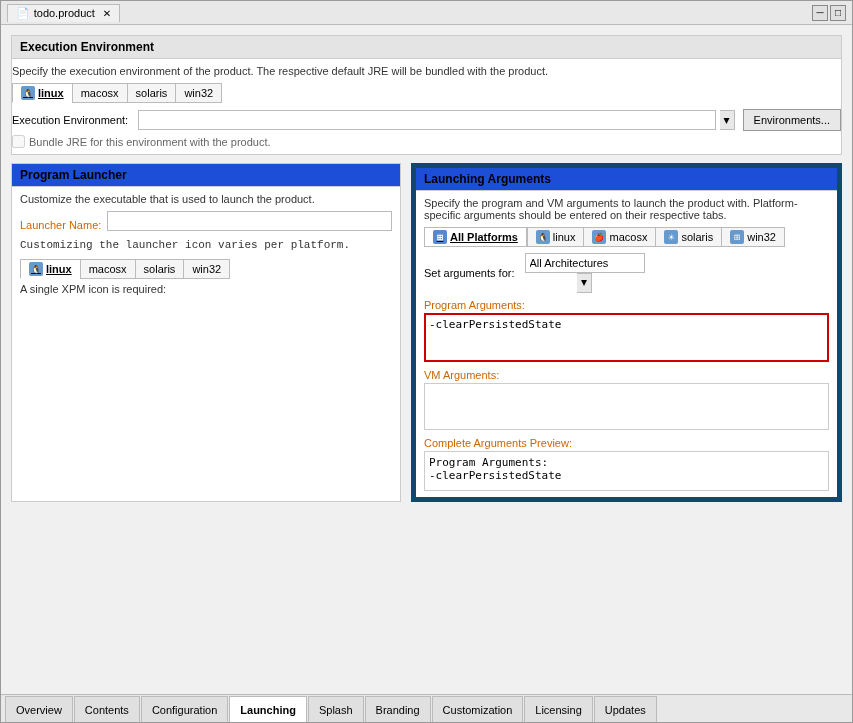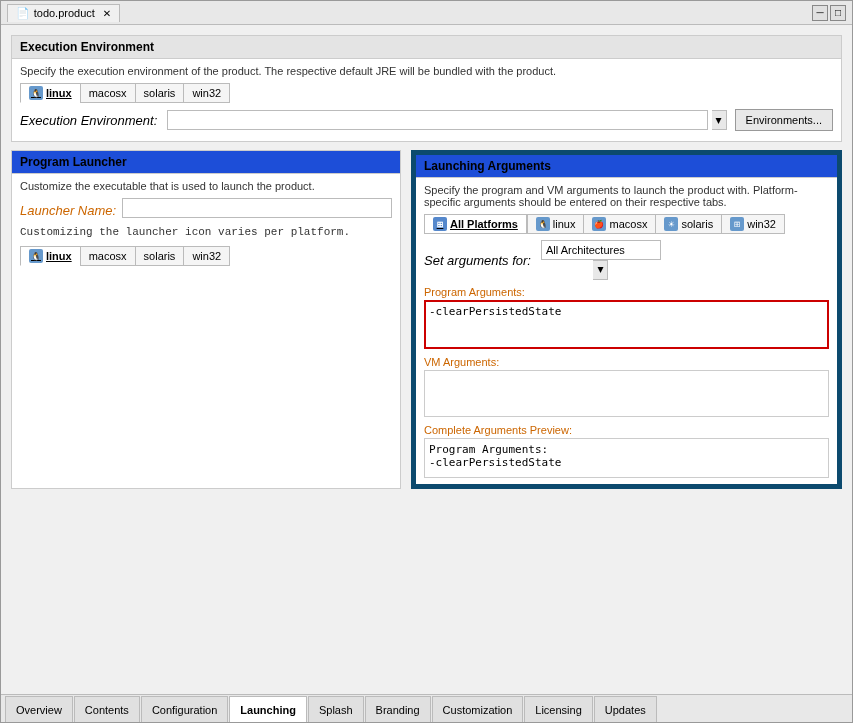--- a/index.html
+++ b/index.html
@@ -80,21 +80,21 @@
 
     .section-header {
       background: #e4e4e4;
       padding: 4px 8px;
       font-weight: bold;
       font-size: 12px;
       border-bottom: 1px solid #ccc;
     }
 
     .section-body {
-      padding: 6px 8px;
+      padding: 6px 0;
     }
 
     .section-desc {
       font-size: 11px;
       color: #333;
       margin-bottom: 6px;
     }
 
     .platform-tabs {
       display: flex;
@@ -133,24 +133,23 @@
       border-radius: 2px;
     }
 
     .form-row {
       display: flex;
       align-items: flex-end;
       margin-bottom: 4px;
     }
 
     .form-label {
-      font-size: 13px;
+      font-size: 11px;
       margin-right: 6px;
       white-space: nowrap;
-      font-style: italic;
     }
 
     .form-label.orange {
       color: #cc6600;
     }
 
     .text-input {
       border: 1px solid #bbb;
       padding: 2px 4px;
       font-size: 11px;
@@ -389,20 +388,24 @@
           </div>
         </div>
 
         <div class="exec-env-row">
           <span class="form-label">Execution Environment:</span>
           <input type="text" class="text-input" style="flex: 1 1 0%;">
           <div class="dropdown-btn">▾</div>
           <button class="btn" style="margin-left:4px;">Environments...</button>
         </div>
 
+        <div class="checkbox-row">
+          <input type="checkbox" id="bundleJre" disabled="" style="">
+          <label for="bundleJre" class="checkbox-label">Bundle JRE for this environment with the product.</label>
+        </div>
       </div>
     </div>
 
     <div class="two-column">
 
       <div class="left-panel">
         <div class="panel-header">Program Launcher</div>
         <div class="panel-body">
           <div class="section-desc">Customize the executable that is used to launch the product.</div>
 
@@ -422,20 +425,21 @@
               <span>macosx</span>
             </div>
             <div class="platform-tab">
               <span>solaris</span>
             </div>
             <div class="platform-tab">
               <span>win32</span>
             </div>
           </div>
 
+          <div class="section-desc">A single XPM icon is required:</div>
 
         </div>
       </div>
 
       <div class="right-panel">
         <div class="panel-header">Launching Arguments</div>
         <div class="panel-body">
           <div class="section-desc">Specify the program and VM arguments to launch the product with.  Platform-specific arguments should be entered on their respective tabs.</div>
 
           <div class="platform-tabs" style="margin-top:6px;">

